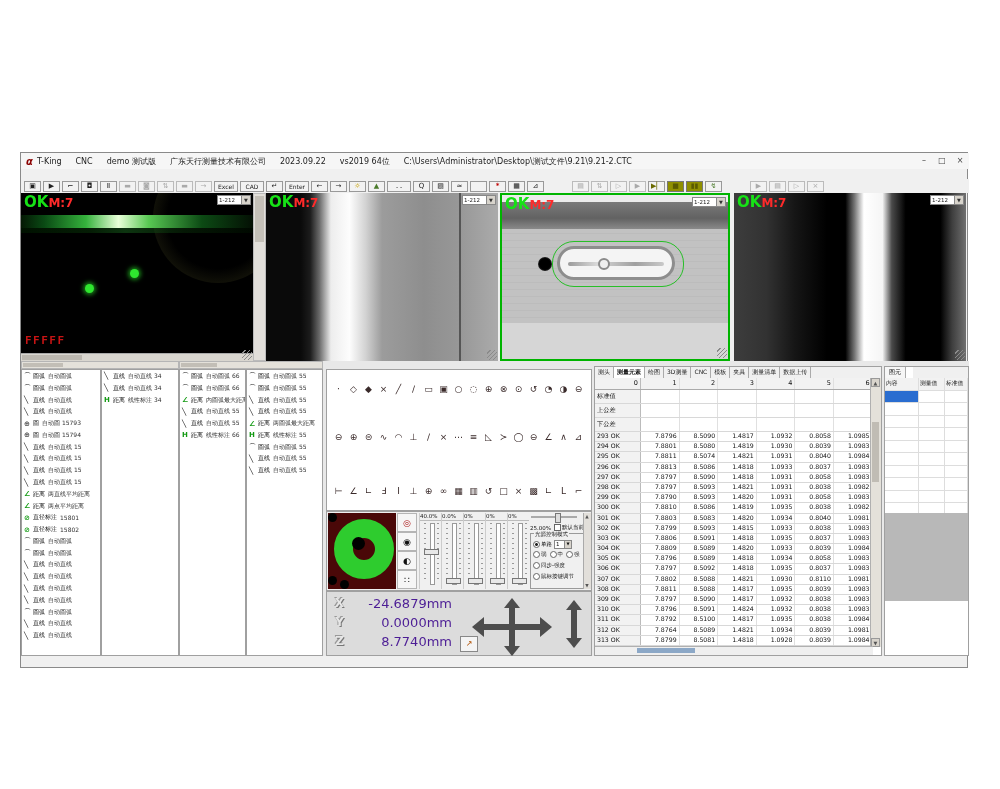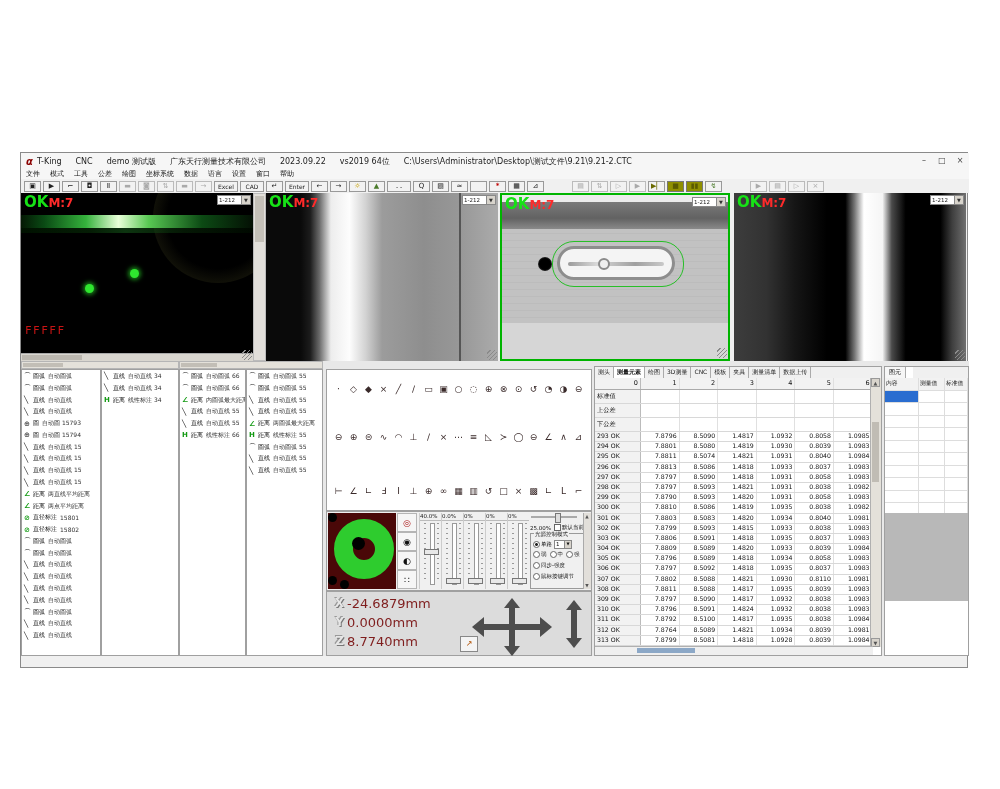--- a/index.html
+++ b/index.html
@@ -56,22 +56,22 @@
   #cam1 .glow{position:absolute;left:0;top:22px;width:100%;height:13px;
     background:linear-gradient(90deg,#041804,#0a4a14 10%,#35b23c 28%,#e8ffd8 42%,#58c853 55%,#0c4a14 78%,#041004);}
   #cam1 .glow2{position:absolute;left:0;top:35px;width:100%;height:5px;opacity:.5;
     background:linear-gradient(90deg,#020,#0a3a0a 30%,#1a6a20 45%,#0a300a 70%,#010);}
   #cam1 .lens{position:absolute;right:-30px;top:-40px;width:130px;height:130px;border-radius:50%;
     background:radial-gradient(circle,#000 55%,#15150a 75%,transparent 85%);}
   .gdot{position:absolute;width:9px;height:9px;border-radius:50%;background:#2fe62f;
         box-shadow:0 0 4px 2px rgba(40,220,40,.6);}
   #cam1 .d1{left:64px;top:91px;}
   #cam1 .d2{left:109px;top:76px;}
-  #cam1 .fff{position:absolute;left:4px;bottom:24px;color:#c81414;font-family:"DejaVu Sans Mono",monospace;
-             font-weight:normal;font-size:11px;letter-spacing:1.5px;}
+  #cam1 .fff{position:absolute;left:4px;bottom:14px;color:#c81414;font-family:"DejaVu Sans Mono",monospace;
+             font-weight:bold;font-size:11px;letter-spacing:1.5px;}
   #cam1 .camscroll{position:absolute;left:0;bottom:0;width:100%;height:7px;background:#d9d6cf;
                    border-top:1px solid #aaa;}
   #cam1 .camscroll i{position:absolute;left:1px;top:1px;width:60px;height:5px;background:#bcb8b0;}
   
   #cam2 .img{position:absolute;inset:0;
     background:linear-gradient(90deg,#0a0a0a 0%,#0a0a0a 15%,#1c1c1c 19%,#6a6a6a 23%,#ededed 28%,
       #fdfdfd 36%,#d2d2d2 43%,#9c9c9c 50%,#8e8e8e 68%,#989898 84%,#ababab 100%);}
   #cam2 .edge{position:absolute;top:0;height:100%;width:2px;background:#555;left:83%;}
   
   #cam3 .strip-top{position:absolute;left:0;top:0;width:100%;height:7px;background:#ececec;}
@@ -167,21 +167,21 @@
   #opts .vs{position:absolute;right:0;top:0;width:7px;height:76px;background:#e2dfda;border-left:1px solid #aaa;}
   #opts .vs .a{position:absolute;left:0;width:6px;height:7px;font-size:4.5px;text-align:center;line-height:7px;color:#555;}
   #opts .vs .au{top:0;} #opts .vs .ad{bottom:0;}
 
   
   #dro{position:absolute;left:305px;top:230px;width:266px;height:65px;background:#dcdcdc;
        border:1px solid #a0a0a0;box-sizing:border-box;}
   .draxis{position:absolute;left:5px;display:flex;align-items:center;}
   .axbox{width:15px;height:13px;font-size:12px;font-weight:bold;line-height:13px;text-align:center;
          color:#e6e6e6;text-shadow:1px 1px 0 #777,-1px -1px 0 #999;}
-  .axval{width:105px;text-align:left;font-size:13px;color:#7f1d1d;}
+  .axval{width:105px;text-align:right;font-size:13px;color:#4c1d95;}
   #drx{top:4px;} #dry{top:23px;} #drz{top:42px;}
   .tri{width:0;height:0;position:absolute;}
   #padh{position:absolute;left:145px;top:22px;width:80px;height:26px;}
   #padh .bar{position:absolute;left:10px;top:10px;width:60px;height:6px;background:#4d4d4d;}
   #padh .tl{left:0;top:3px;border-top:10px solid transparent;border-bottom:10px solid transparent;border-right:12px solid #4d4d4d;}
   #padh .tr{right:0;top:3px;border-top:10px solid transparent;border-bottom:10px solid transparent;border-left:12px solid #4d4d4d;}
   #padh .vb{position:absolute;left:37px;top:-8px;width:6px;height:42px;background:#4d4d4d;}
   #padh .tu{left:32px;top:-16px;border-left:8px solid transparent;border-right:8px solid transparent;border-bottom:10px solid #4d4d4d;}
   #padh .td{left:32px;bottom:-16px;border-left:8px solid transparent;border-right:8px solid transparent;border-top:10px solid #4d4d4d;}
   #padv{position:absolute;left:238px;top:8px;width:18px;height:48px;}
@@ -245,33 +245,20 @@
       <span class="tp">2023.09.22</span>
       <span class="tp">vs2019 64位</span>
       <span class="tp path">C:\Users\Administrator\Desktop\测试文件\9.21\9.21-2.CTC</span>
       <div id="winbtns">
         <span class="wb">–</span>
         <span class="wb">□</span>
         <span class="wb">×</span>
       </div>
     </div>
 
-    <div id="menubar">
-        <span>文件</span>
-        <span>模式</span>
-        <span>工具</span>
-        <span>公差</span>
-        <span>绘图</span>
-        <span>坐标系统</span>
-        <span>数据</span>
-        <span>语言</span>
-        <span>设置</span>
-        <span>窗口</span>
-        <span>帮助</span>
-      </div>
 
     <div id="toolbar">
       <span id="tbmain" style="display:flex">
           <div class="tb">▣</div>
           <div class="tb">▶</div>
           <div class="tb">⌐</div>
           <div class="tb">◘</div>
           <div class="tb">Ⅱ</div>
           <div class="tb dis">▬</div>
           <div class="tb dis">◙</div>

